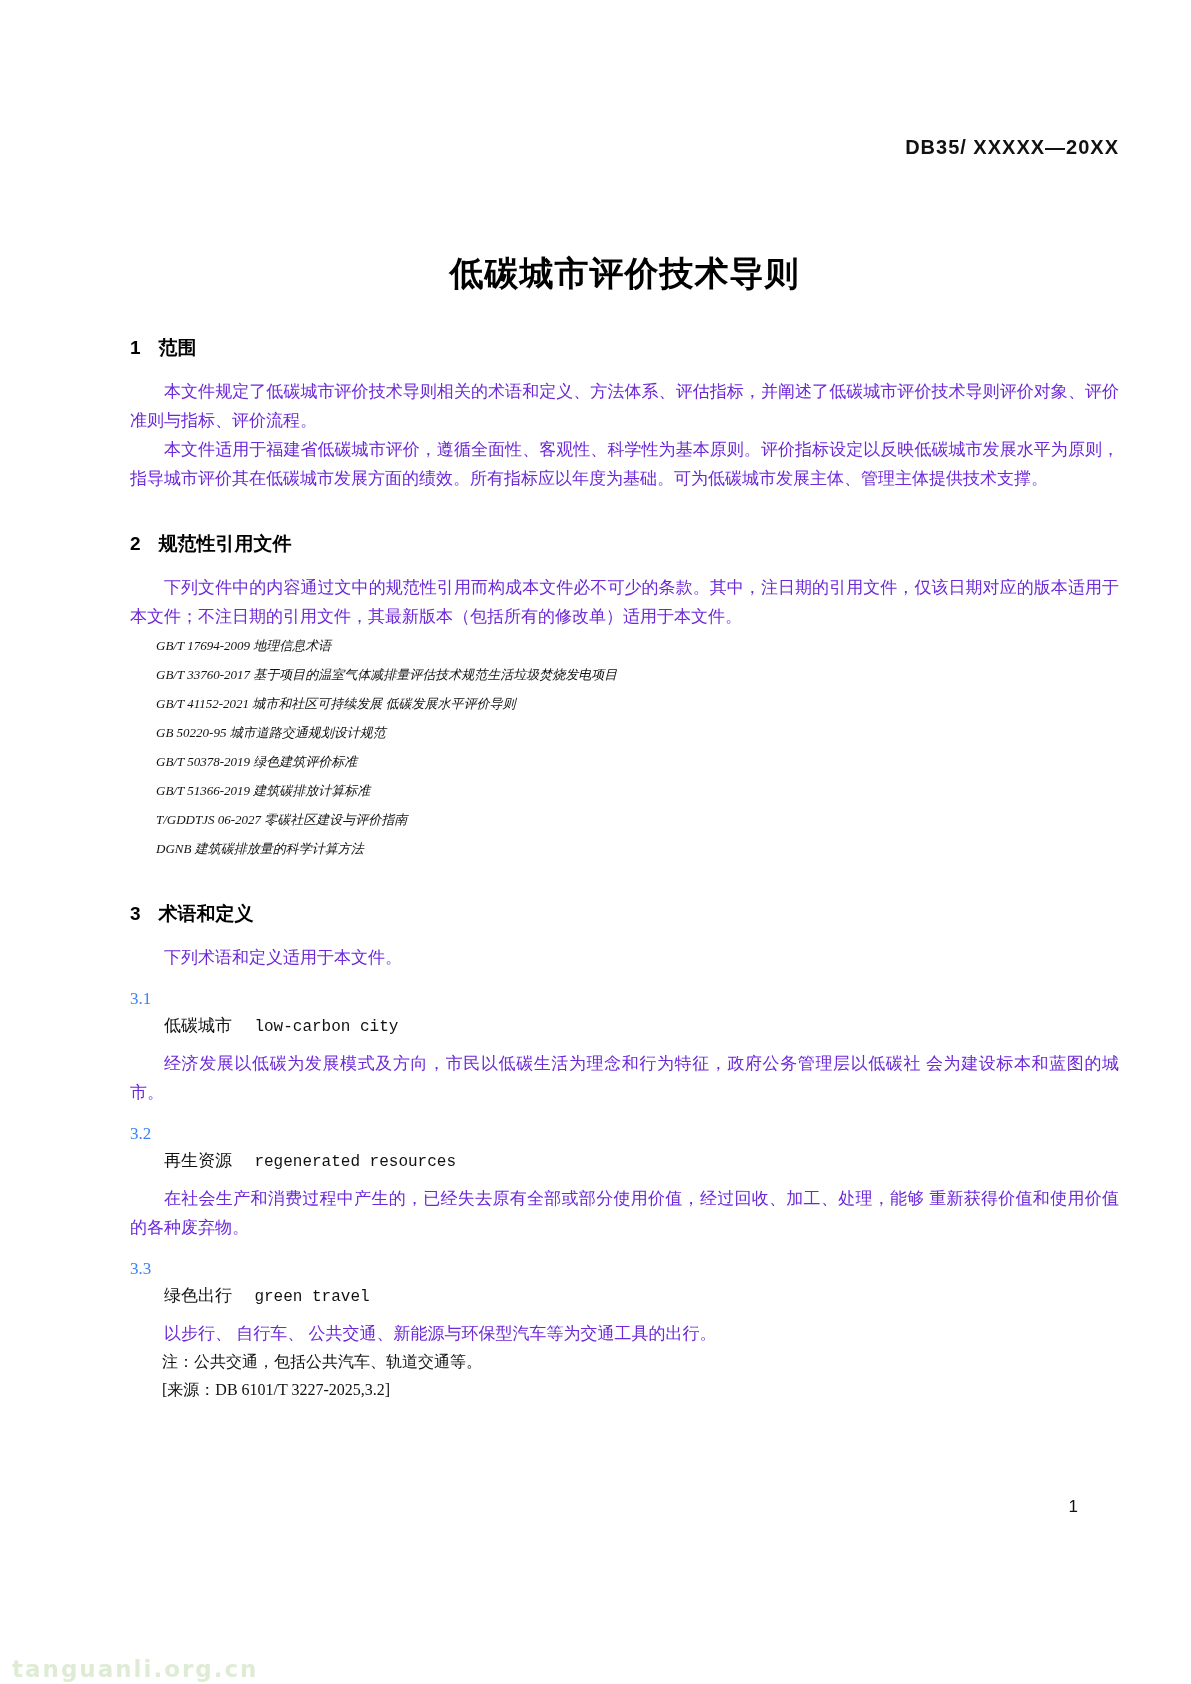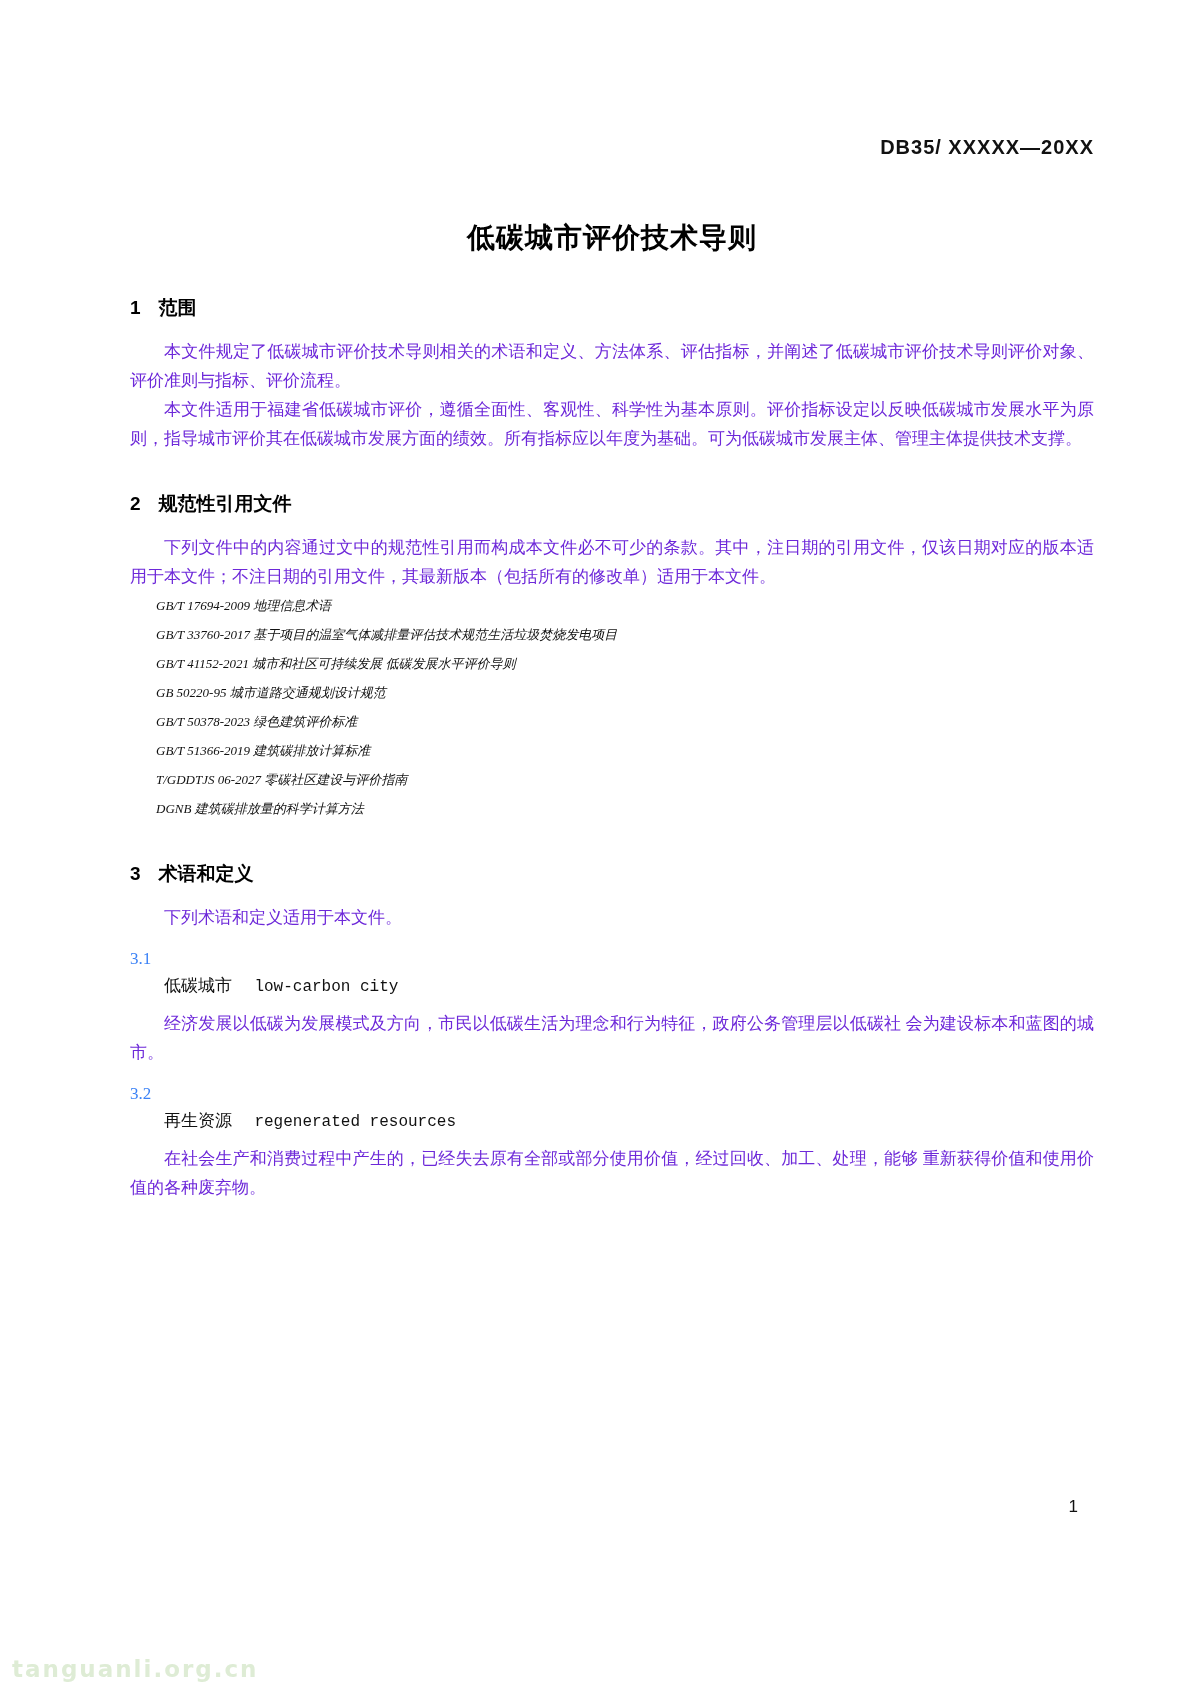--- a/index.html
+++ b/index.html
@@ -10,36 +10,36 @@
   .page {
     position: relative;
     width: 1191px;
     height: 1684px;
     background: #ffffff;
     overflow: hidden;
     font-family: "Liberation Serif", "DejaVu Serif", serif;
     color: #1a1a1a;
   }
   .content {
-    padding: 136px 97px 0 130px;
+    padding: 136px 72px 0 130px;
   }
   .doc-code {
     text-align: right;
     font-family: "Liberation Sans", "DejaVu Sans", sans-serif;
     font-size: 20px;
     font-weight: 600;
     letter-spacing: 1px;
     color: #111;
   }
   .doc-title {
     text-align: center;
     font-family: "Liberation Sans", "DejaVu Sans", sans-serif;
-    font-size: 28px;
+    font-size: 34px;
     font-weight: 700;
-    margin-top: 60px;
+    margin-top: 92px;
     letter-spacing: 1px;
     color: #000;
   }
   .section-heading {
     font-family: "Liberation Sans", "DejaVu Sans", sans-serif;
     font-size: 19px;
     font-weight: 700;
     color: #000;
     margin-top: 38px;
     margin-bottom: 16px;
@@ -128,21 +128,21 @@
 
     <div class="section-heading">
       <span class="sec-num">2</span><span>规范性引用文件</span>
     </div>
     <p class="body-para">下列文件中的内容通过文中的规范性引用而构成本文件必不可少的条款。其中，注日期的引用文件，仅该日期对应的版本适用于本文件；不注日期的引用文件，其最新版本（包括所有的修改单）适用于本文件。</p>
     <ul class="ref-list">
       <li>GB/T 17694-2009 地理信息术语</li>
       <li>GB/T 33760-2017 基于项目的温室气体减排量评估技术规范生活垃圾焚烧发电项目</li>
       <li>GB/T 41152-2021 城市和社区可持续发展 低碳发展水平评价导则</li>
       <li>GB 50220-95 城市道路交通规划设计规范</li>
-      <li>GB/T 50378-2023 绿色建筑评价标准</li>
+      <li>GB/T 50378-2019 绿色建筑评价标准</li>
       <li>GB/T 51366-2019 建筑碳排放计算标准</li>
       <li>T/GDDTJS 06-2027 零碳社区建设与评价指南</li>
       <li>DGNB 建筑碳排放量的科学计算方法</li>
     </ul>
 
     <div class="section-heading">
       <span class="sec-num">3</span><span>术语和定义</span>
     </div>
     <p class="body-para">下列术语和定义适用于本文件。</p>
 
@@ -155,18 +155,27 @@
     </div>
 
     <div class="term-block">
       <div class="term-id">3.2</div>
       <div class="term-line">
         <span>再生资源</span><span class="term-en">regenerated resources</span>
       </div>
       <p class="body-para term-def">在社会生产和消费过程中产生的，已经失去原有全部或部分使用价值，经过回收、加工、处理，能够 重新获得价值和使用价值的各种废弃物。</p>
     </div>
 
+    <div class="term-block">
+      <div class="term-id">3.3</div>
+      <div class="term-line">
+        <span>绿色出行</span><span class="term-en">green travel</span>
+      </div>
+      <p class="body-para term-def">以步行、 自行车、 公共交通、新能源与环保型汽车等为交通工具的出行。</p>
+      <p class="term-note">注：公共交通，包括公共汽车、轨道交通等。</p>
+      <p class="term-source">[来源：DB 6101/T 3227-2025,3.2]</p>
+    </div>
 
   </div>
 
   <div class="page-number">1</div>
   <div class="watermark">tanguanli.org.cn</div>
 </div>
 
 </body></html>

